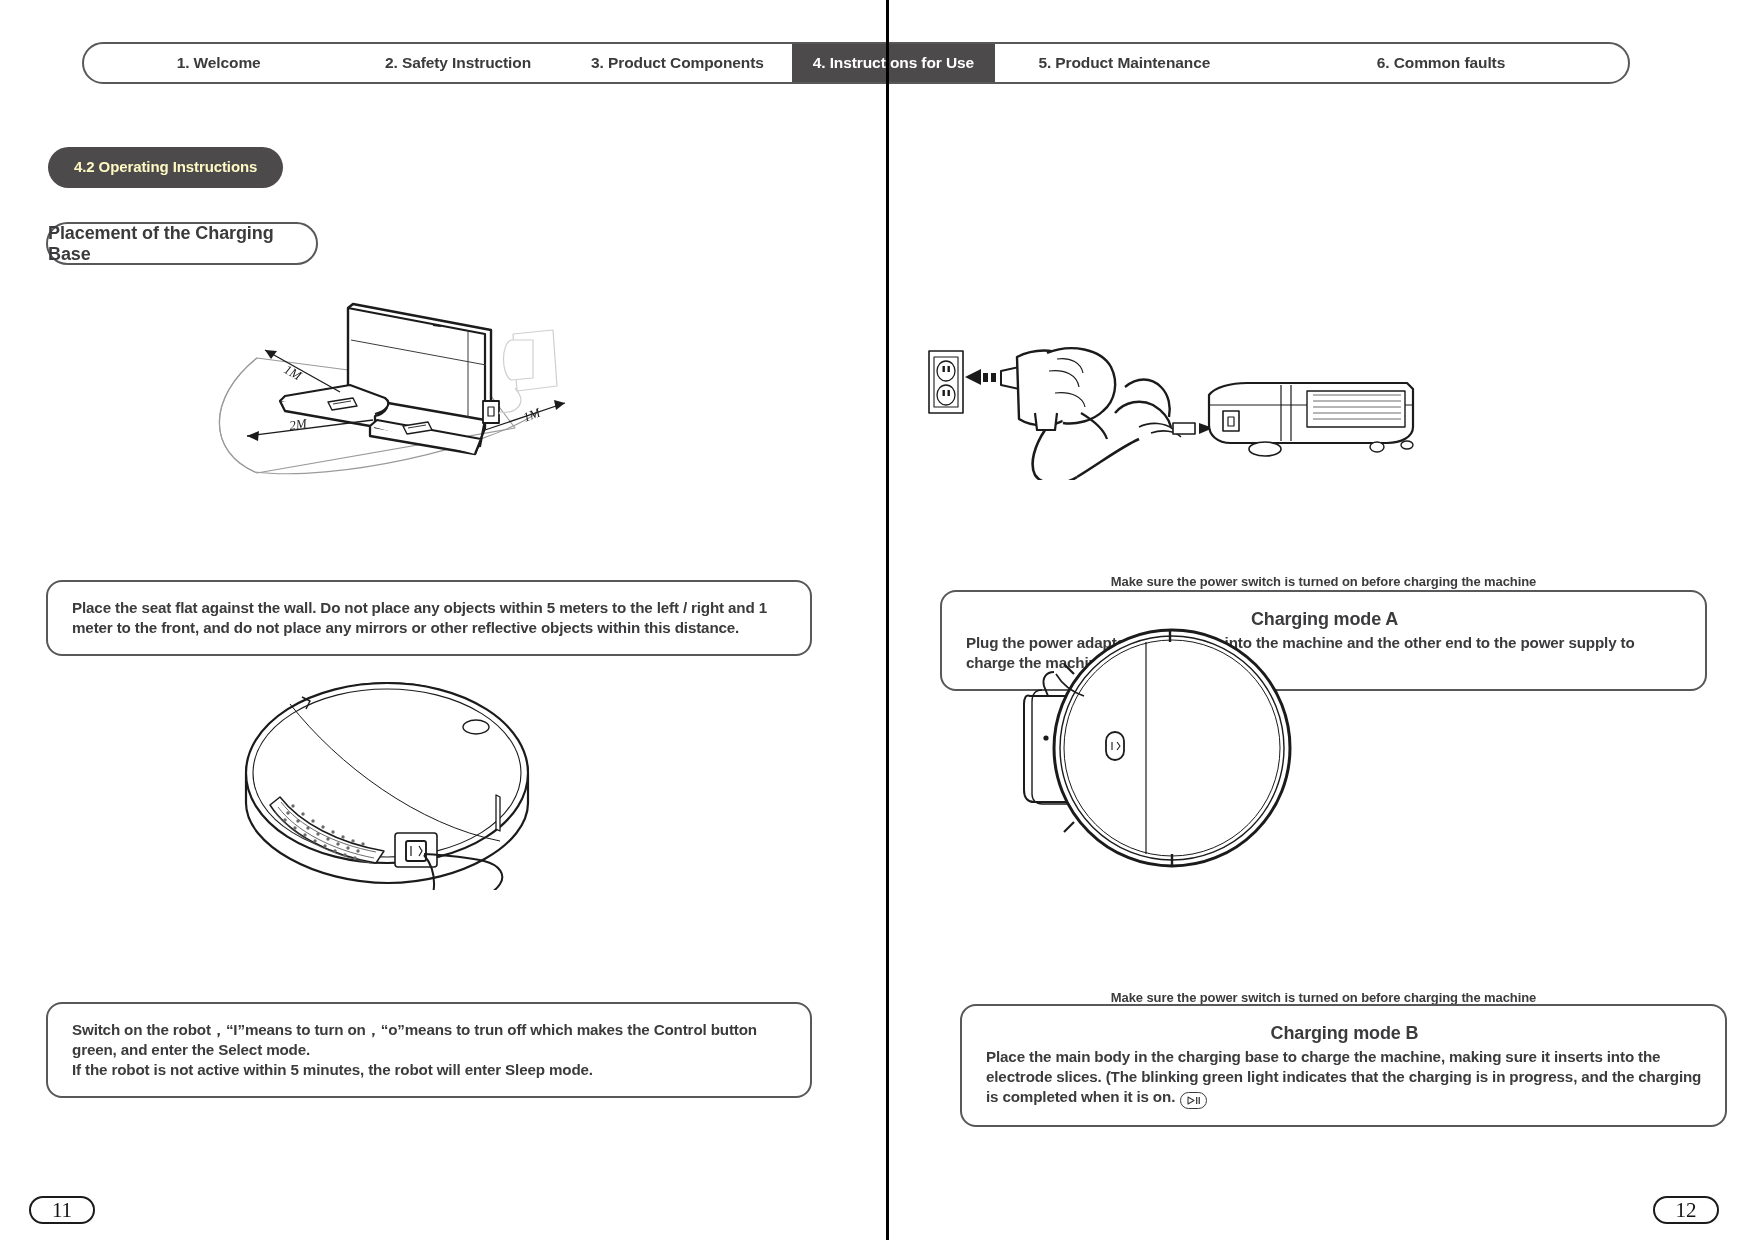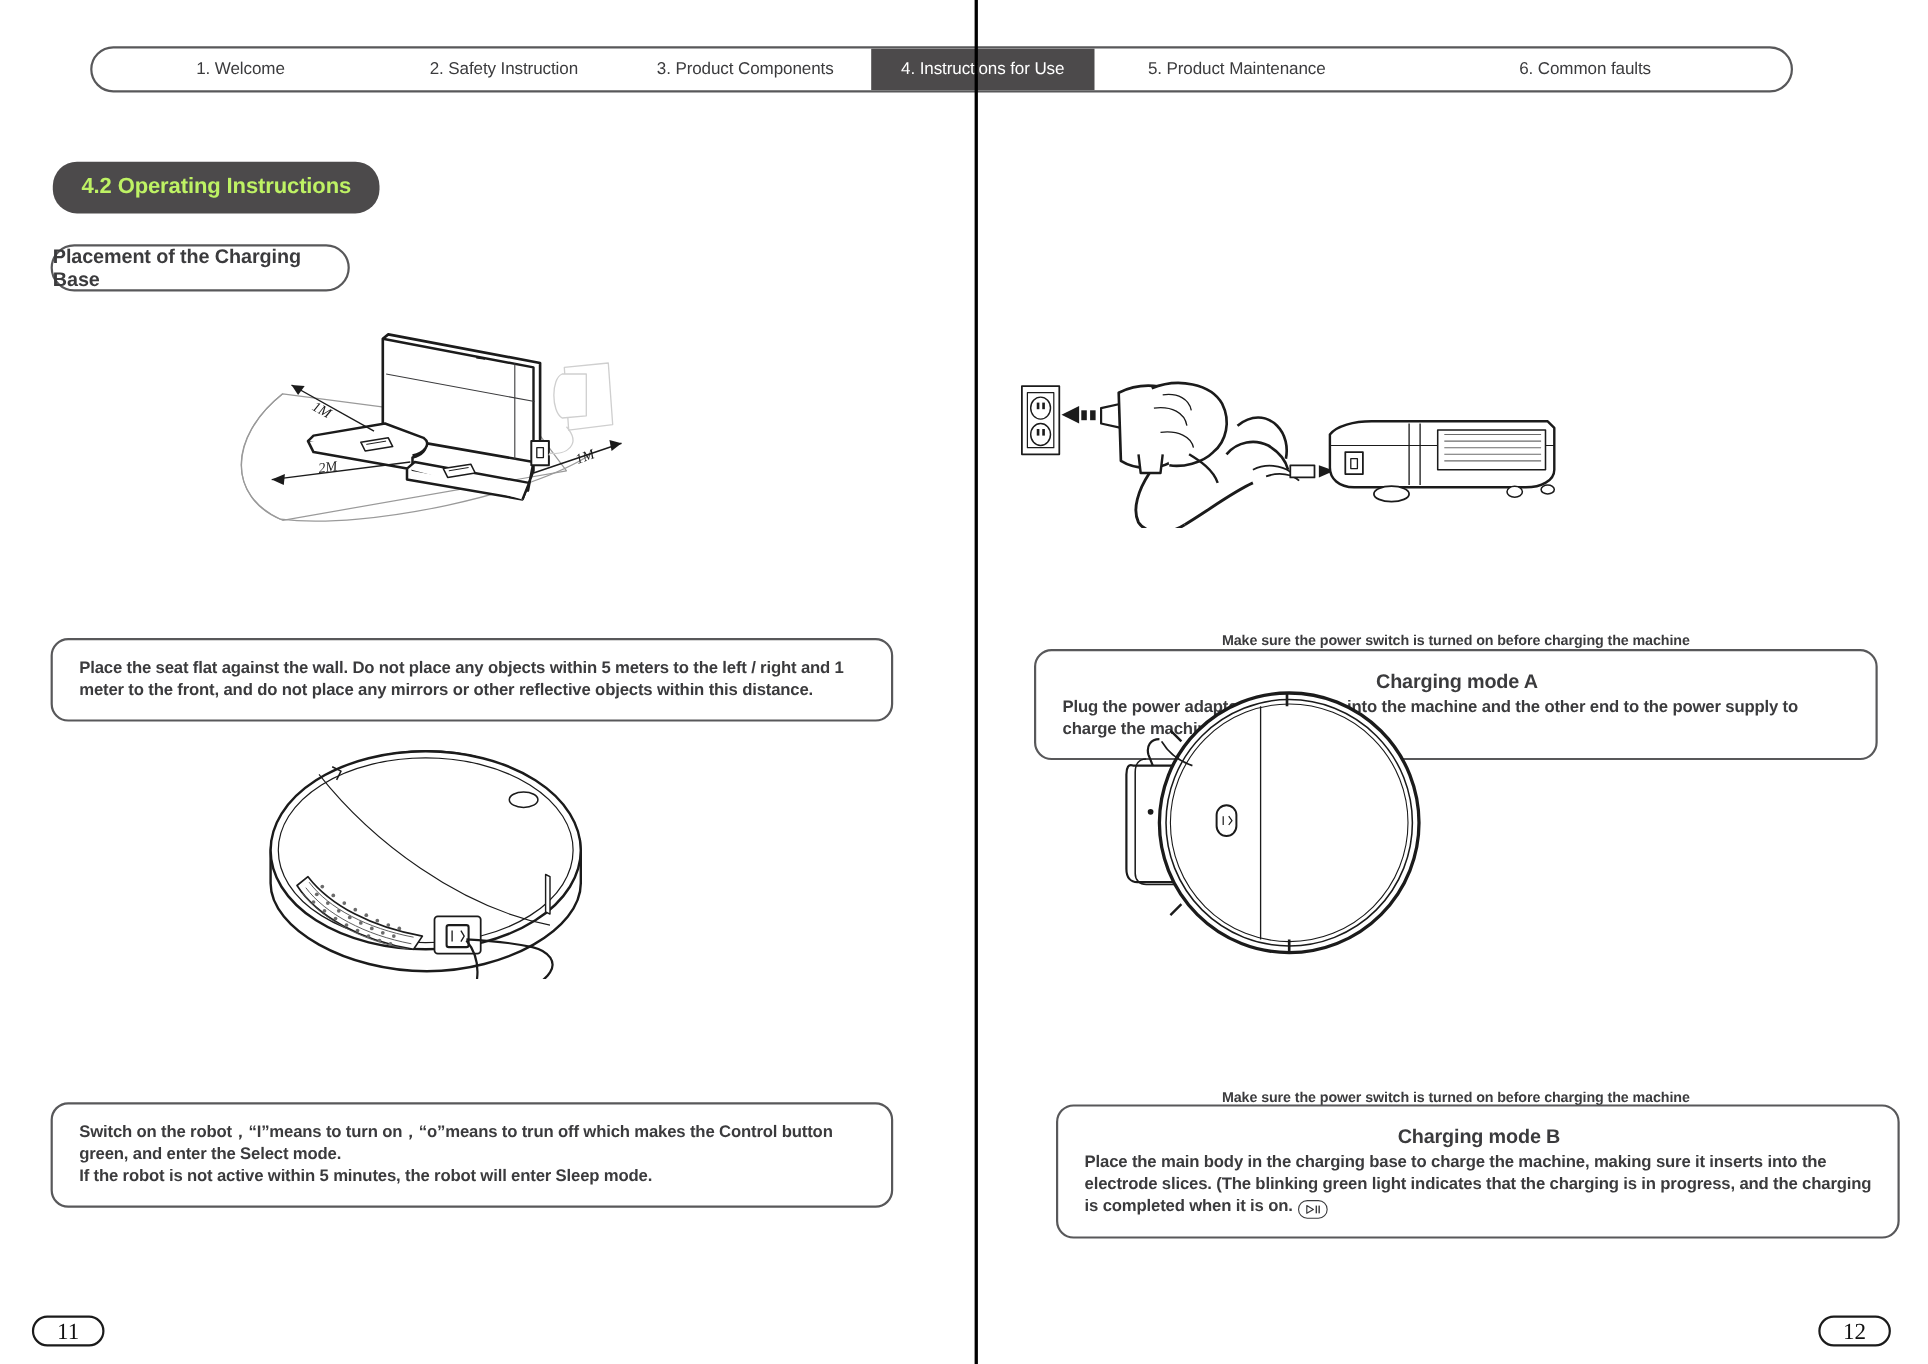--- a/index.html
+++ b/index.html
@@ -35,21 +35,21 @@
     background: #fff;
     overflow: hidden;
     display: flex;
     align-items: stretch;
   }
   .tab {
     display: flex;
     align-items: center;
     justify-content: center;
     font-size: 15.5px;
-    font-weight: normal;
+    font-weight: bold;
     color: #3b3b3d;
     letter-spacing: -0.1px;
     white-space: nowrap;
     height: 100%;
   }
   .tab.t1 { width: 270px; }
   .tab.t2 { width: 210px; }
   .tab.t3 { width: 230px; }
   .tab.t4 { width: 203px; background: #4c4a4b; color: #fff; }
   .tab.t5 { width: 260px; }
@@ -59,23 +59,23 @@
   .page { position: absolute; top: 0; height: 1240px; }
   .page.left  { left: 0px;   width: 886px; }
   .page.right { left: 889px; width: 864px; }
 
   
   .section-pill {
     position: absolute;
     left: 48px; top: 147px;
     padding: 11px 26px 13px 26px;
     background: #4c4a4b;
-    color: #bef264;
+    color: #fef9c3;
     border-radius: 22px;
-    font-size: 20px;
+    font-size: 15px;
     font-weight: bold;
     letter-spacing: -0.1px;
   }
 
   
   .pill {
     position: absolute;
     border: 2px solid #58585a;
     border-radius: 22px;
     background: #fff;

